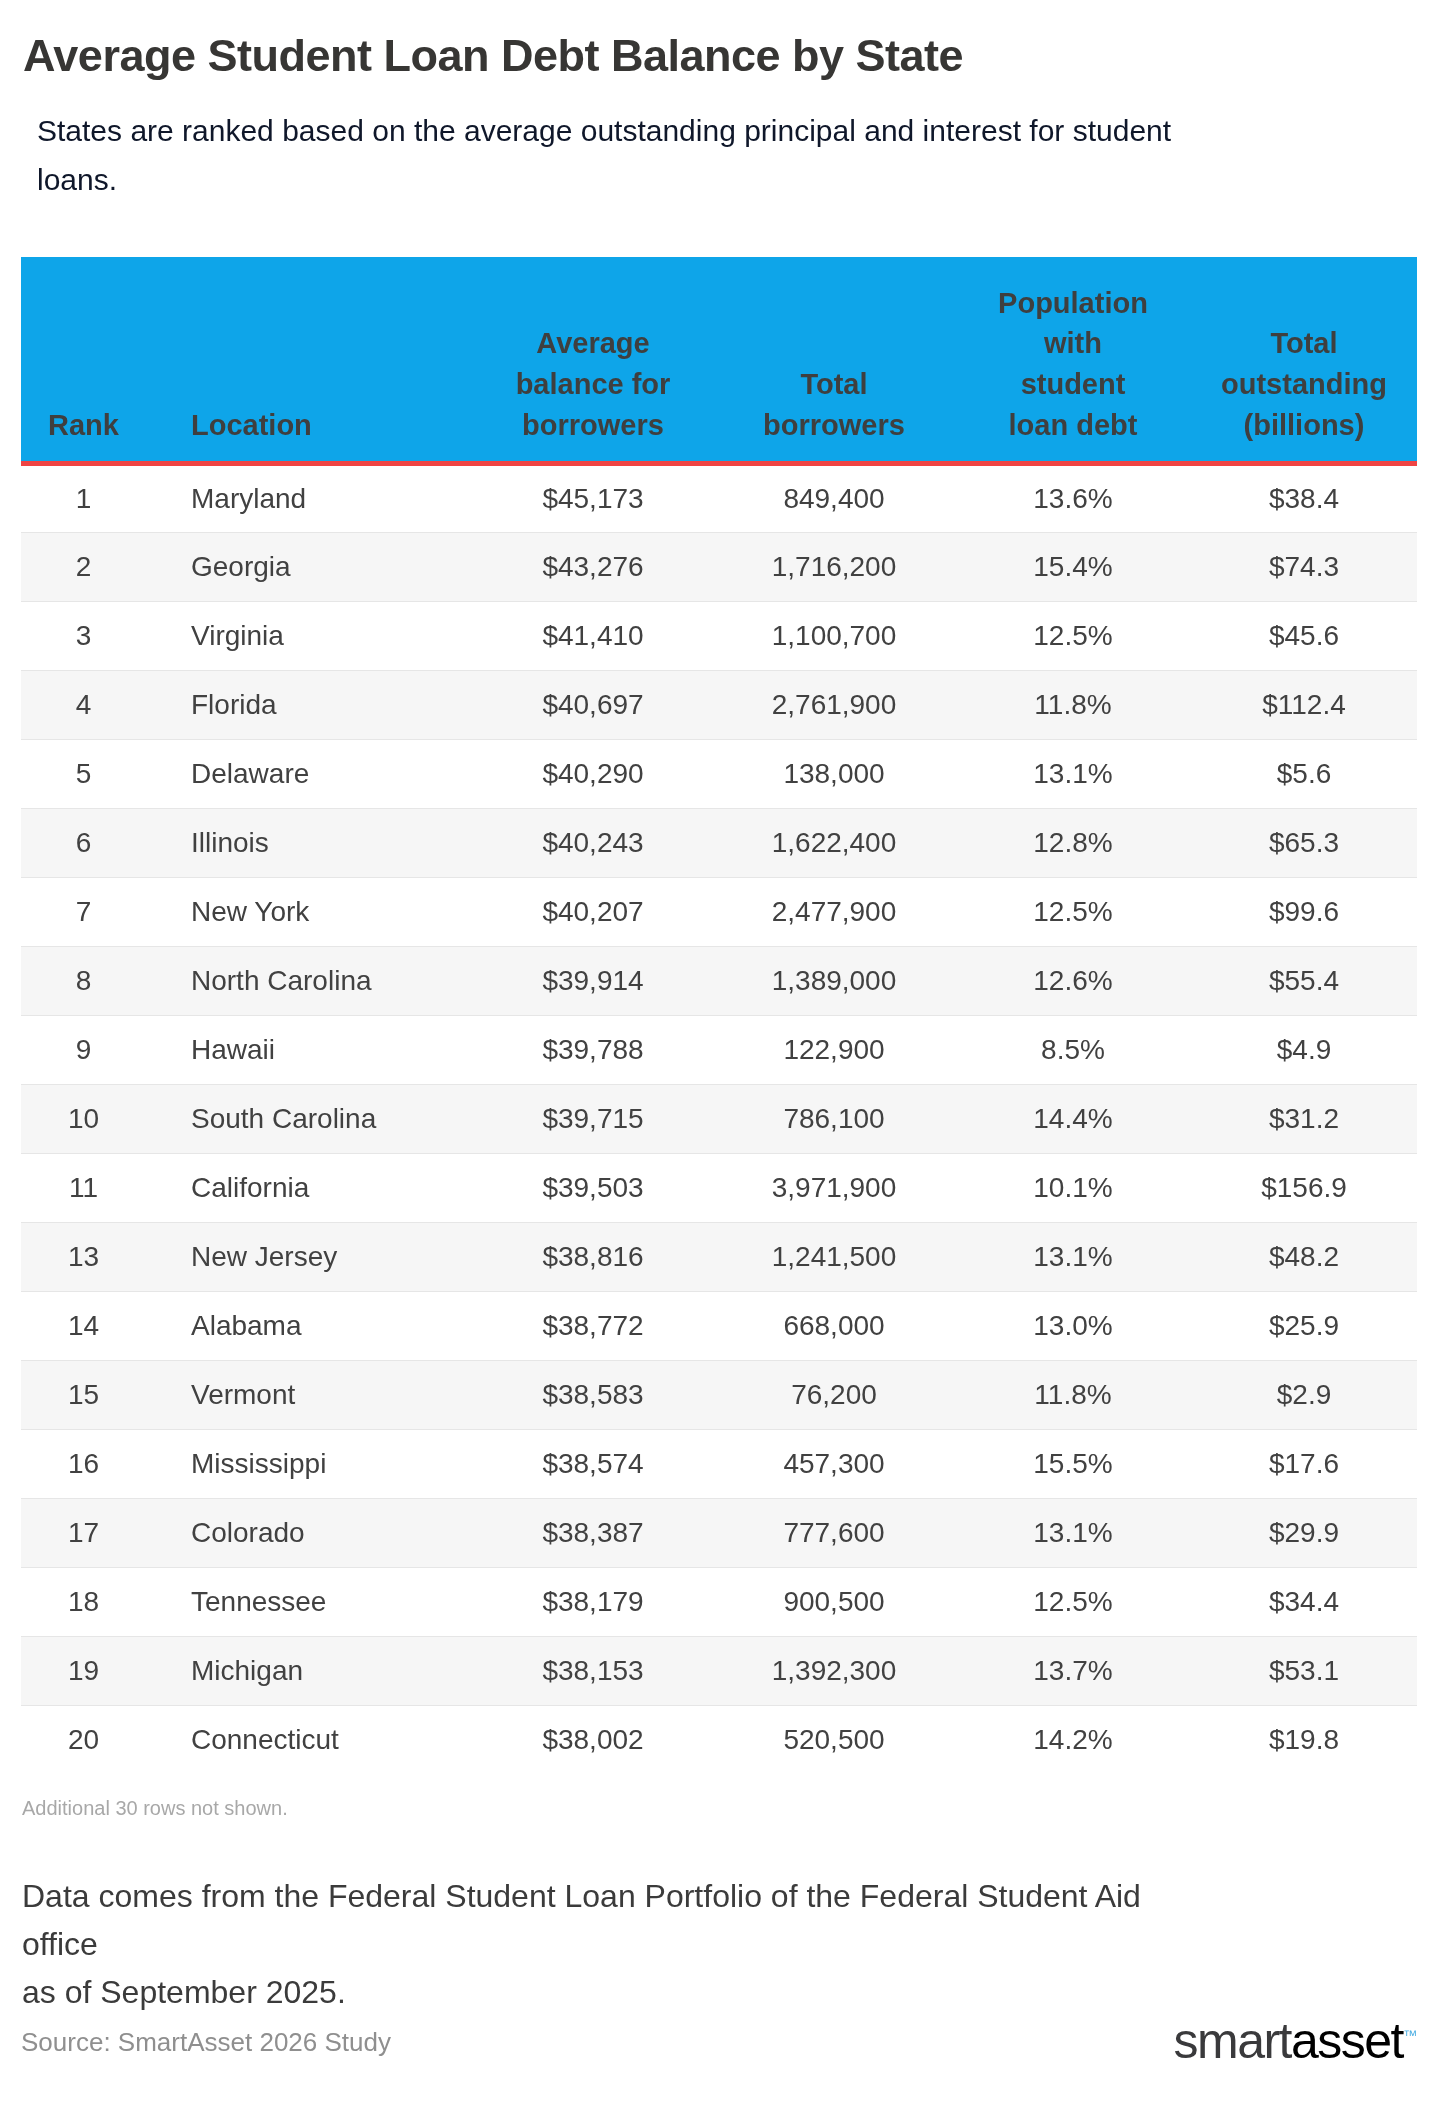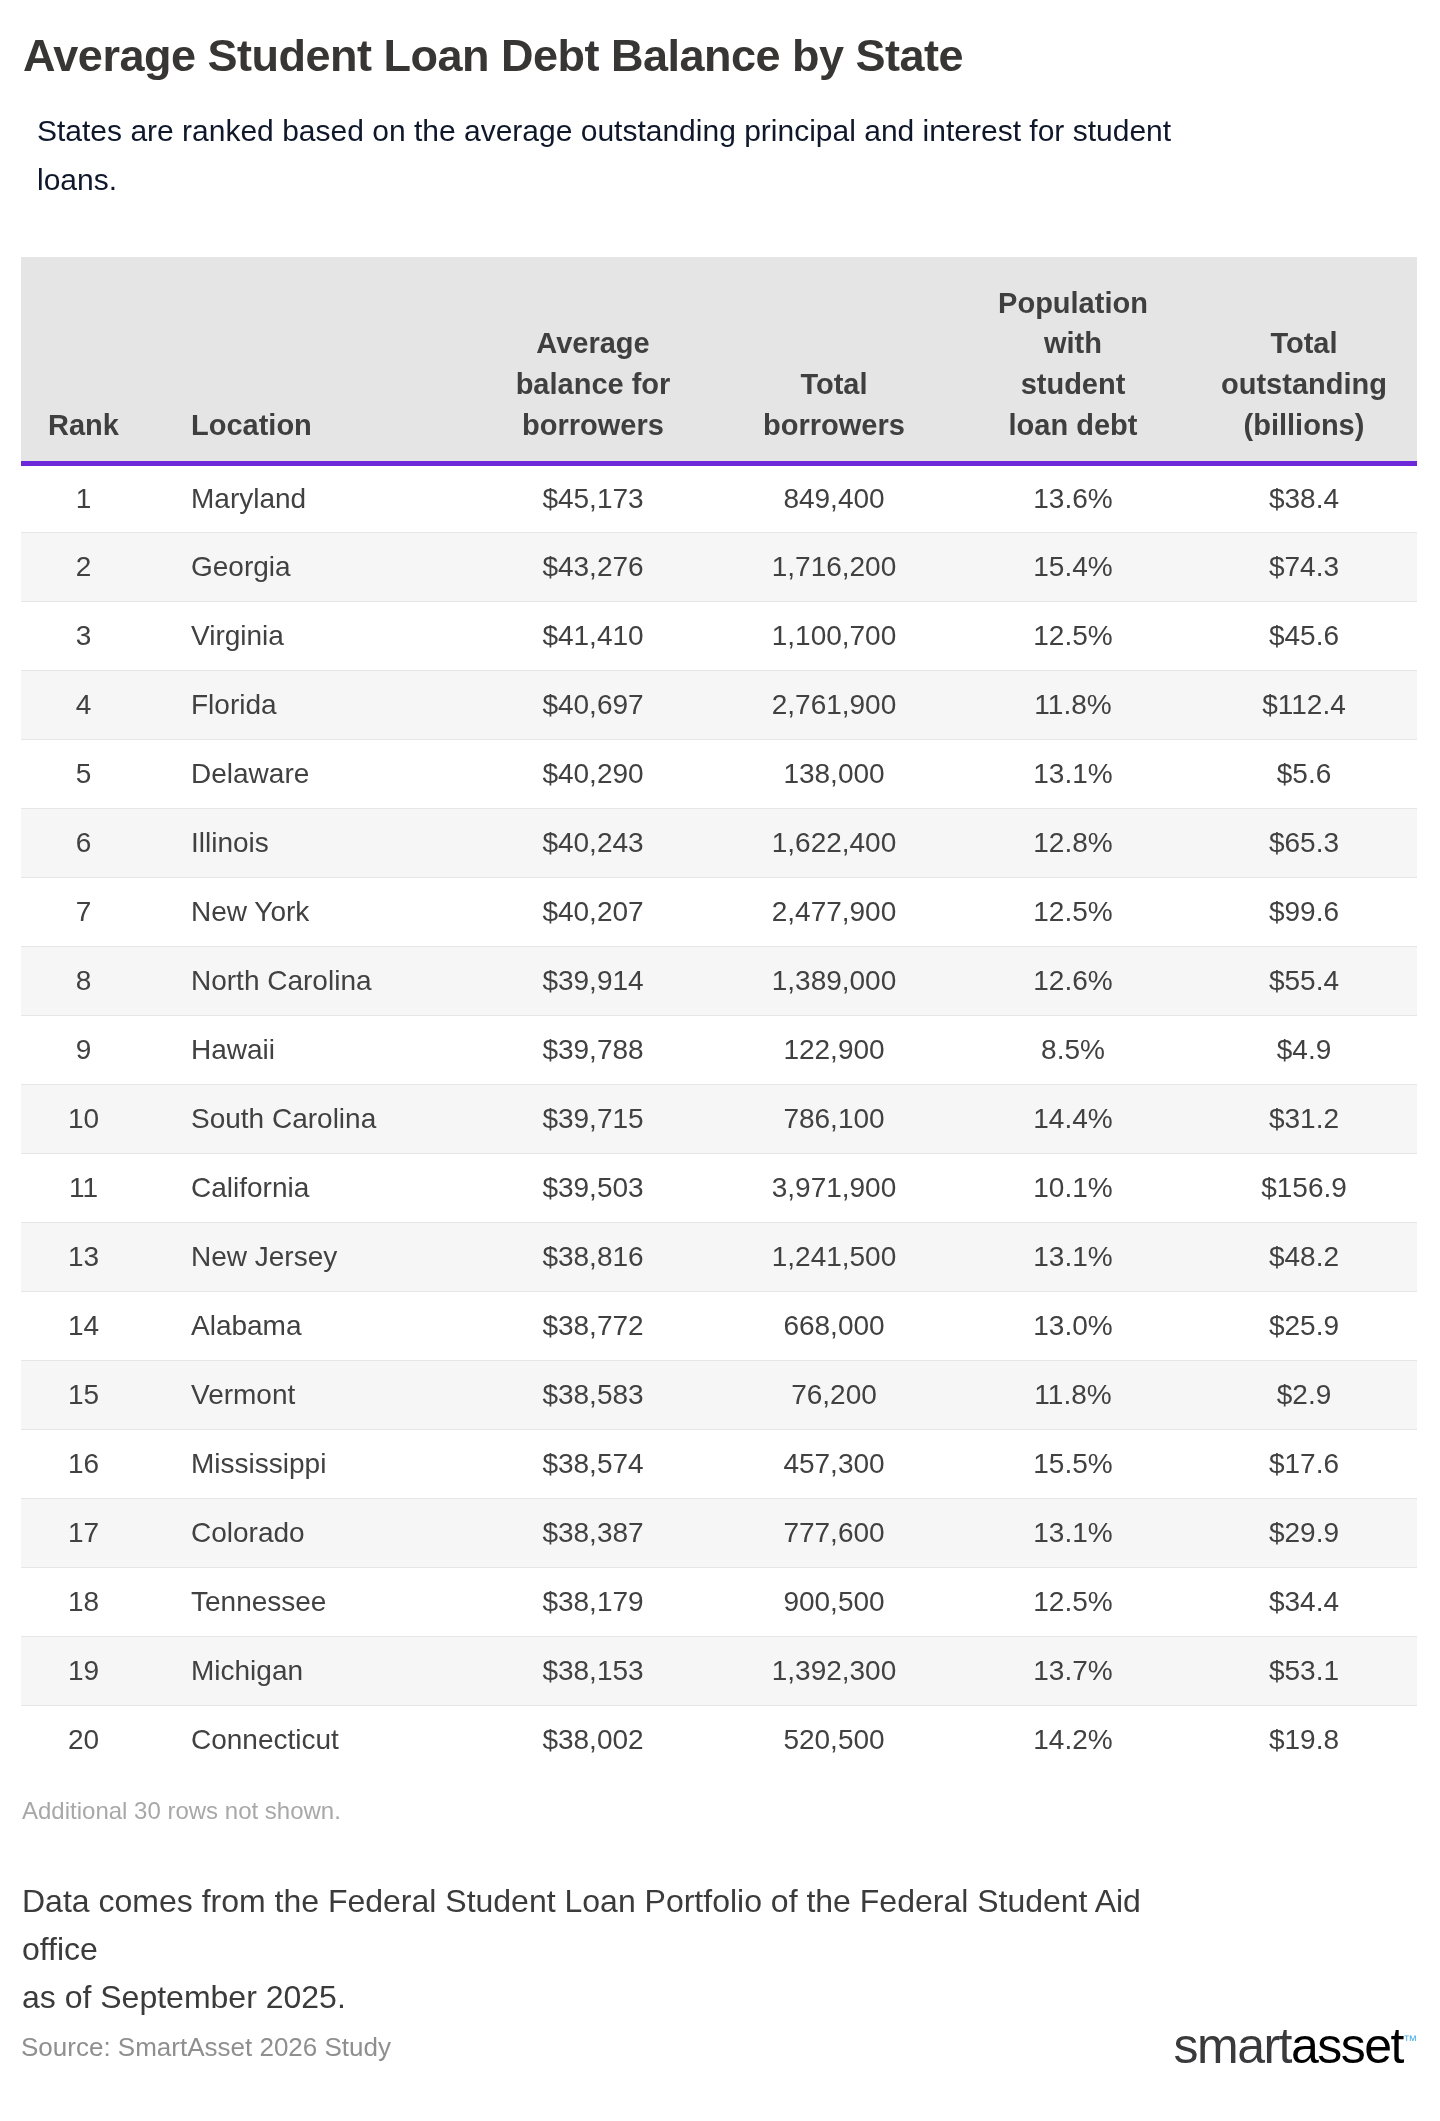--- a/index.html
+++ b/index.html
@@ -30,22 +30,22 @@
   }
 
   table.debt-table {
     margin-top: 52px;
     width: 1396px;
     border-collapse: collapse;
     table-layout: fixed;
     font-size: 28px;
   }
   .debt-table thead th {
-    background: #e5e5e5;
-    border-bottom: 5px solid #6d28d9;
+    background: #0ea5e9;
+    border-bottom: 5px solid #ef4444;
     vertical-align: bottom;
     padding: 26px 0 16px 0;
     font-size: 29px;
     font-weight: 700;
     line-height: 1.4;
     color: #3f3f3f;
     text-align: center;
   }
   .debt-table thead th.h-location { text-align: left; padding-left: 45px; }
   .debt-table thead th .hwrap { display: inline-block; }
@@ -59,21 +59,21 @@
     padding: 0;
     text-align: center;
     color: #414141;
   }
   .debt-table tbody tr + tr td { border-top: 1px solid #e6e6e6; }
   .debt-table tbody tr:nth-child(even) { background: #f6f6f6; }
   .debt-table td.c-loc { text-align: left; padding-left: 45px; }
 
   .note-more {
     margin: 22px 0 16px 1px;
-    font-size: 24px;
+    font-size: 20px;
     color: #a8a8a8;
   }
   .footnote {
     margin: 52px 0 0 1px;
     font-size: 32px;
     line-height: 1.5;
     color: #3b3b3b;
   }
   .footer-row {
     margin-top: 0;

